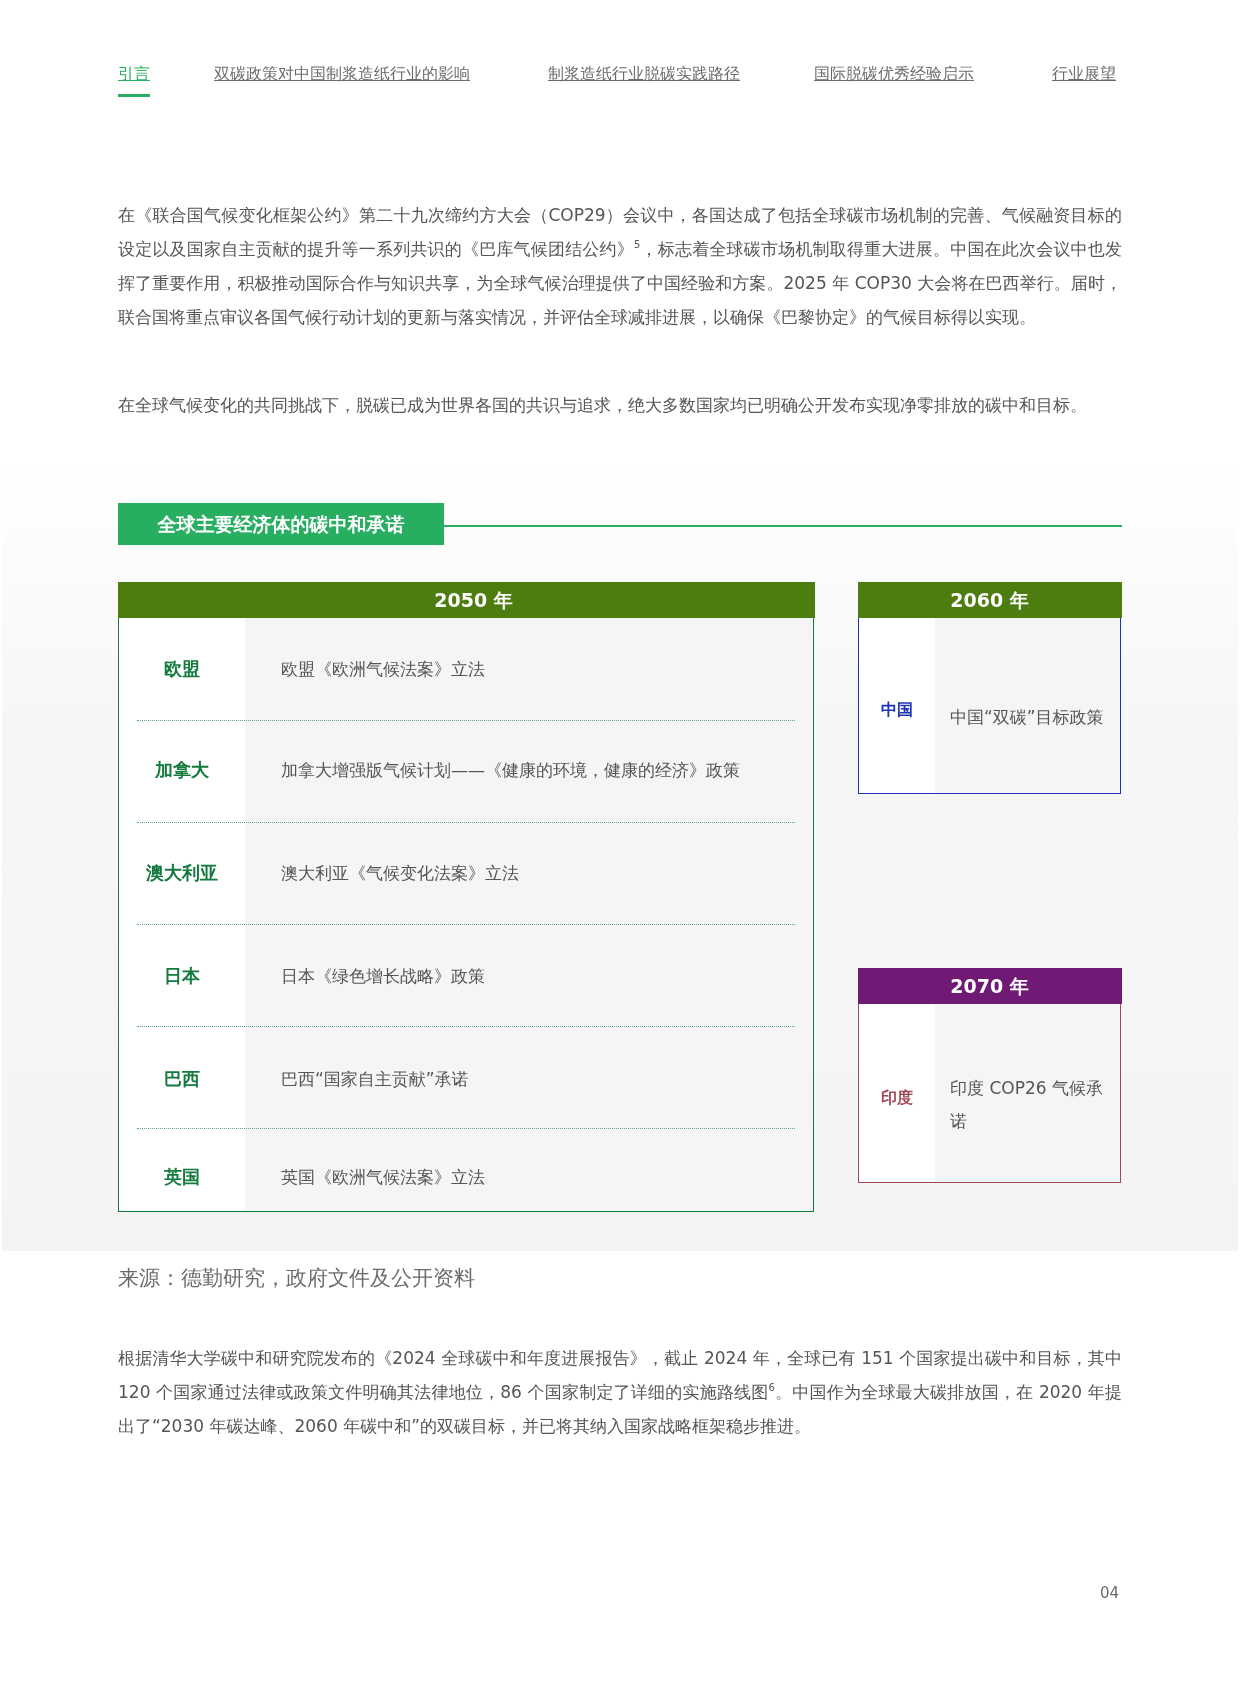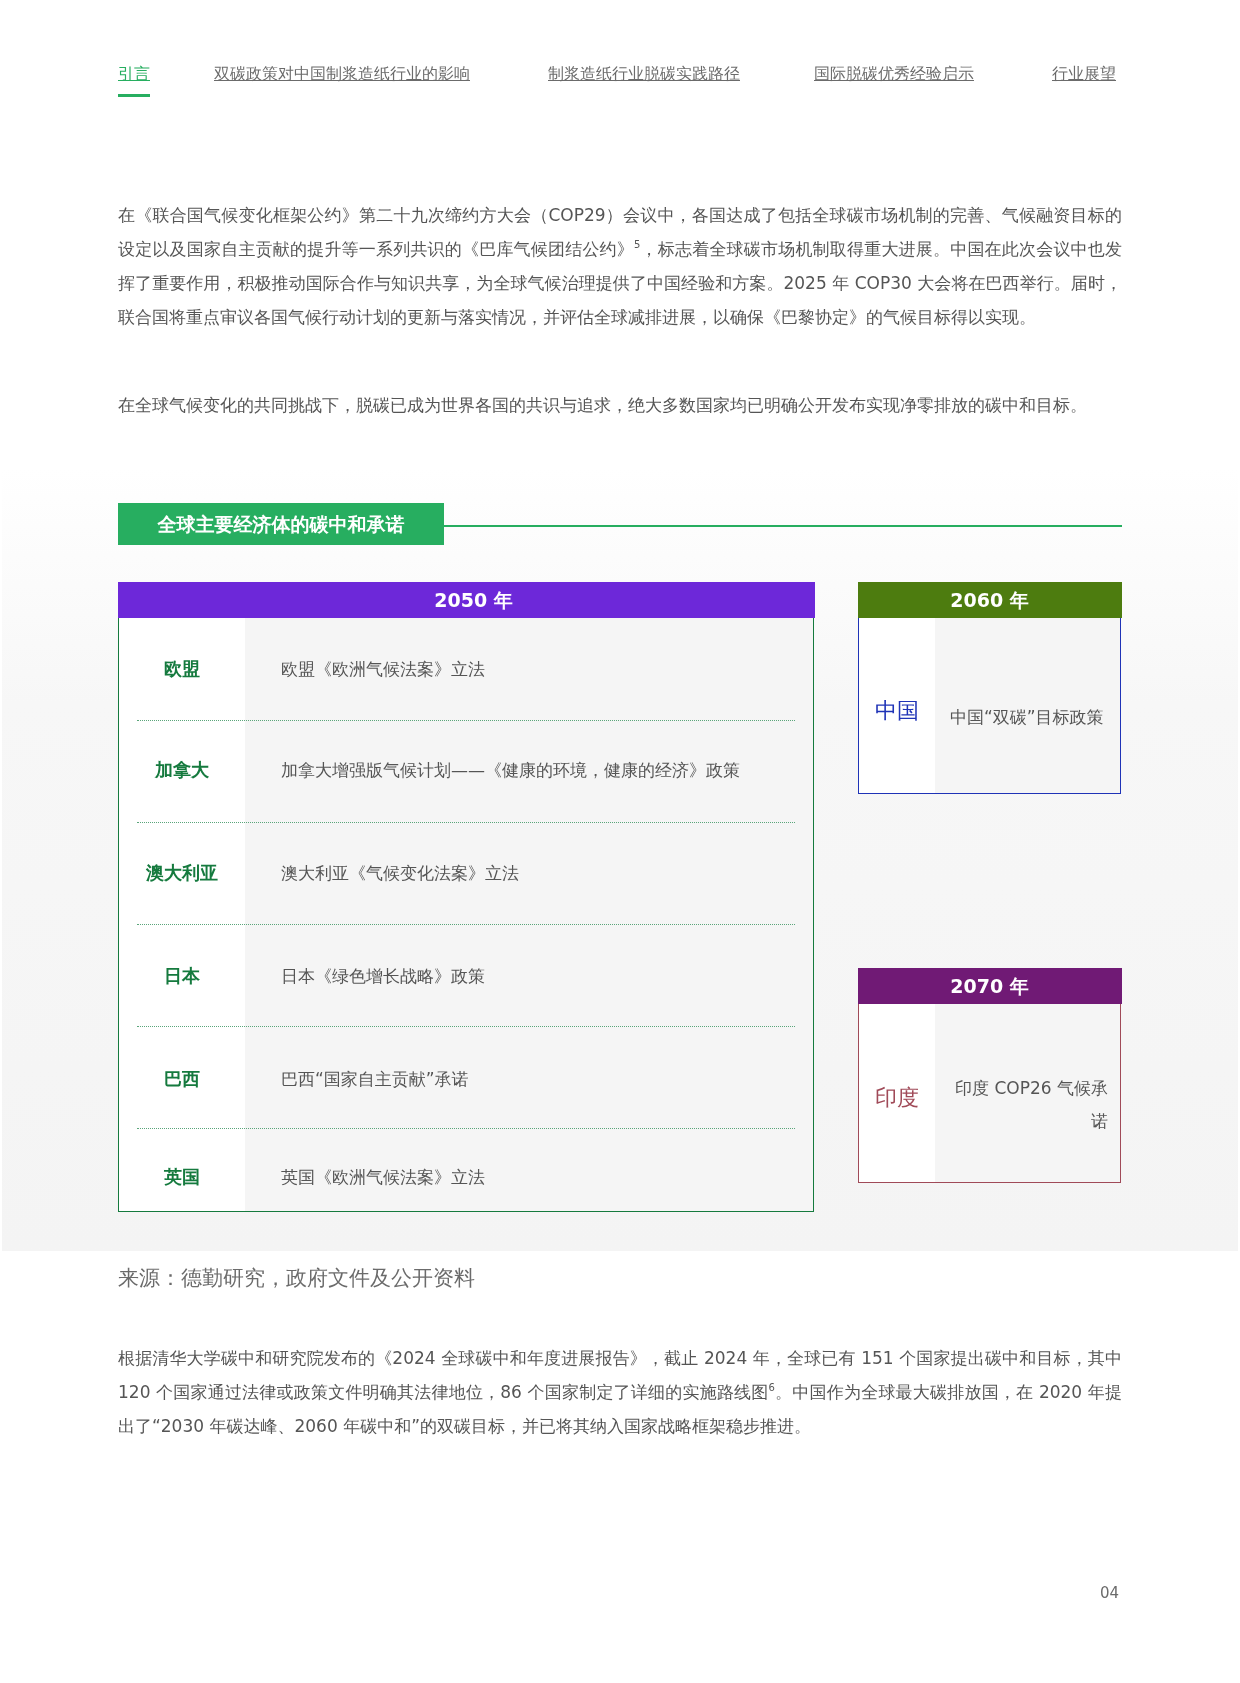--- a/index.html
+++ b/index.html
@@ -16,39 +16,39 @@
 
   .band { position: absolute; left: 2px; top: 468px; width: 1236px; height: 783px;
           background: linear-gradient(to bottom, #ffffff 0%, #f7f7f7 30%, #f4f4f4 100%); }
 
   .section-title { position: absolute; left: 118px; top: 503px; width: 326px; height: 42px; background: #27ae60;
                    color: #ffffff; font-size: 19px; font-weight: bold; line-height: 42px; text-align: center; }
   .section-rule { position: absolute; left: 444px; top: 525px; width: 678px; height: 2px; background: #27ae60; }
 
   .box { position: absolute; background: #ffffff; }
   .box .hdr { height: 36px; color: #ffffff; font-size: 19px; font-weight: bold; line-height: 36px; text-align: center; }
-  .box .body { position: absolute; top: 36px; left: 0; right: 0; bottom: 0; text-align: right; }
+  .box .body { position: absolute; top: 36px; left: 0; right: 0; bottom: 0; }
   .box .val-bg { position: absolute; top: 0; bottom: 0; background: #f5f5f5; }
 
   .box-2050 { left: 118px; top: 582px; width: 696px; height: 630px; border: 1.5px solid #157a3e; border-top: none; }
-  .box-2050 .hdr { background: #6d28d9; margin: 0 -1.5px; padding-left: 15px; }
+  .box-2050 .hdr { background: #4d7c0f; margin: 0 -1.5px; padding-left: 15px; }
   .box-2050 .val-bg { left: 126px; right: 0; }
   .row { position: absolute; left: 0; right: 0; height: 102px; }
   .row .c-name { position: absolute; left: 0; width: 126px; top: 0; height: 100%; display: flex; align-items: center; justify-content: center;
                  color: #157a3e; font-weight: bold; font-size: 18px; }
   .row .c-desc { position: absolute; left: 162px; right: 10px; top: 0; height: 100%; display: flex; align-items: center; font-size: 17px; color: #555555; }
   .divider { position: absolute; left: 18px; right: 18px; height: 0; border-top: 1.5px dotted #5aa57a; }
 
   .box-2060 { left: 858px; top: 582px; width: 263px; height: 212px; border: 1.5px solid #1f33b7; border-top: none; }
   .box-2060 .hdr { background: #4d7c0f; margin: 0 -1.5px; }
   .box-2070 { left: 858px; top: 968px; width: 263px; height: 215px; border: 1.5px solid #a04a58; border-top: none; }
   .box-2070 .hdr { background: #701a75; margin: 0 -1.5px; }
   .side .val-bg { left: 76px; right: 0; }
   .side .c-name { position: absolute; left: 0; width: 76px; top: 10px; bottom: 0; display: flex; align-items: center; justify-content: center;
-                  font-weight: normal; font-size: 22px; }
+                  font-weight: bold; font-size: 16px; }
   .box-2060 .c-name { color: #1f33b7; }
   .box-2070 .c-name { color: #a04a58; }
   .side .c-desc { position: absolute; left: 91px; right: 12px; top: 0; bottom: 0; display: flex; align-items: center; font-size: 17px; line-height: 33px; color: #555555; margin-top: 24px; }
 
   .source { position: absolute; left: 118px; top: 1264px; font-size: 21px; color: #6b6b6b; }
   .page-num { position: absolute; left: 1100px; top: 1584px; font-size: 15px; color: #6b6b6b; }
 </style>
 </head>
 <body>
 

